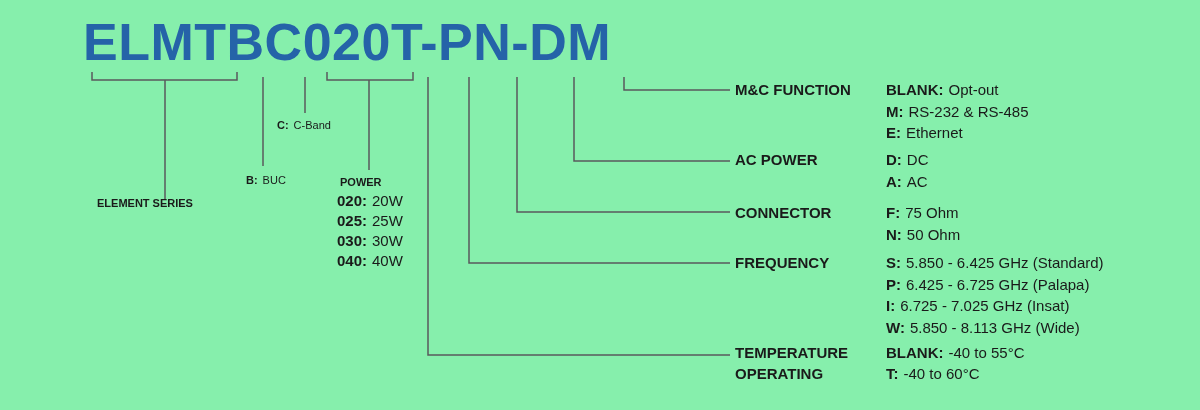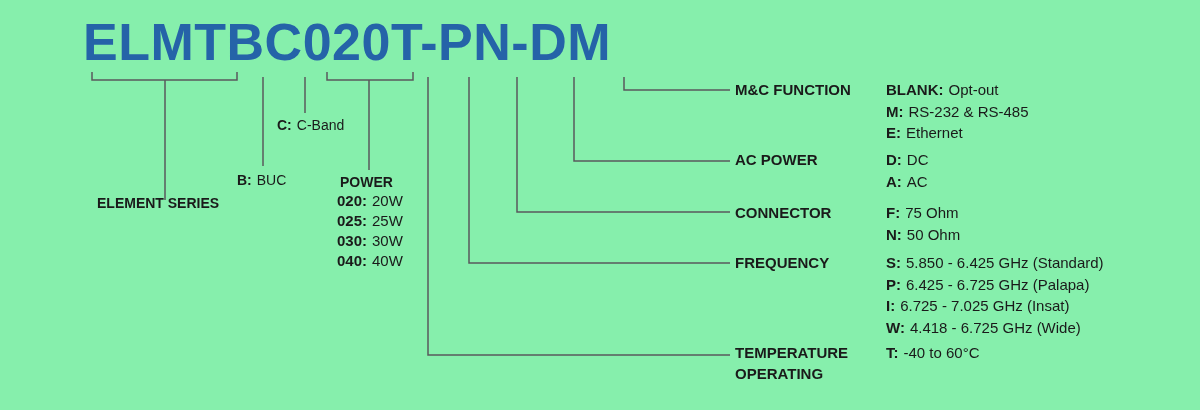--- a/index.html
+++ b/index.html
@@ -7,21 +7,21 @@
     position:relative;width:1200px;height:410px;background:#86efac;overflow:hidden;
     font-family:"Liberation Sans",sans-serif;color:#1a1a1a;
   }
   .title{
     position:absolute;left:83px;top:16px;margin:0;
     font-size:52px;line-height:52px;font-weight:bold;letter-spacing:.5px;
     color:#2563a8;white-space:nowrap;
   }
   .lines{position:absolute;left:0;top:0;width:1200px;height:410px;}
   .lines path{stroke:#5a5a5c;stroke-width:1.5;fill:none;}
-  .lbl{position:absolute;font-size:14px;line-height:20px;white-space:nowrap;}
+  .lbl{position:absolute;font-size:11px;line-height:20px;white-space:nowrap;}
   .bold{font-weight:bold;}
   .kv .k{font-weight:bold;margin-right:5px;}
   .kv{white-space:nowrap;}
   .opts{position:absolute;font-size:15px;line-height:21.5px;}
   .rlabel{position:absolute;left:735px;font-size:15px;line-height:21px;font-weight:bold;white-space:nowrap;}
   .ropts{left:865px;margin-left:21px;}
   .power-items{position:absolute;left:337px;top:191px;font-size:15px;line-height:20px;}
 </style>
 </head>
 <body>
@@ -39,21 +39,21 @@
     <path d="M469 77 L469 263 L730 263"></path>
     <path d="M517 77 L517 212 L730 212"></path>
     <path d="M574 77 L574 161 L730 161"></path>
     <path d="M624 77 L624 90 L730 90"></path>
   </svg>
 
   <div class="lbl kv" style="left:277px;top:115px;">
     <span class="k">C:</span><span>C-Band</span>
   </div>
 
-  <div class="lbl kv" style="left:237px;top:170px;">
+  <div class="lbl kv" style="left:246px;top:170px;">
     <span class="k">B:</span><span>BUC</span>
   </div>
 
   <div class="lbl bold" style="left:97px;top:193px;text-align:right;">ELEMENT SERIES</div>
 
   <div class="lbl bold" style="left:340px;top:172px;">POWER</div>
   <div class="power-items">
     <div class="kv"><span class="k">020:</span><span>20W</span></div>
     <div class="kv"><span class="k">025:</span><span>25W</span></div>
     <div class="kv"><span class="k">030:</span><span>30W</span></div>
@@ -82,20 +82,21 @@
 
   <div class="opts ropts" style="top:202px;">
     <div class="kv"><span class="k">F:</span><span>75 Ohm</span></div>
     <div class="kv"><span class="k">N:</span><span>50 Ohm</span></div>
   </div>
 
   <div class="opts ropts" style="top:252px;">
     <div class="kv"><span class="k">S:</span><span>5.850 - 6.425 GHz (Standard)</span></div>
     <div class="kv"><span class="k">P:</span><span>6.425 - 6.725 GHz (Palapa)</span></div>
     <div class="kv"><span class="k">I:</span><span>6.725 - 7.025 GHz (Insat)</span></div>
-    <div class="kv"><span class="k">W:</span><span>4.418 - 6.725 GHz (Wide)</span></div>
+    <div class="kv"><span class="k">W:</span><span>5.850 - 8.113 GHz (Wide)</span></div>
   </div>
 
   <div class="opts ropts" style="top:342px;line-height:21px;">
+    <div class="kv"><span class="k">BLANK:</span><span>-40 to 55°C</span></div>
     <div class="kv"><span class="k">T:</span><span>-40 to 60°C</span></div>
   </div>
 
 </div>
 
 </body></html>

